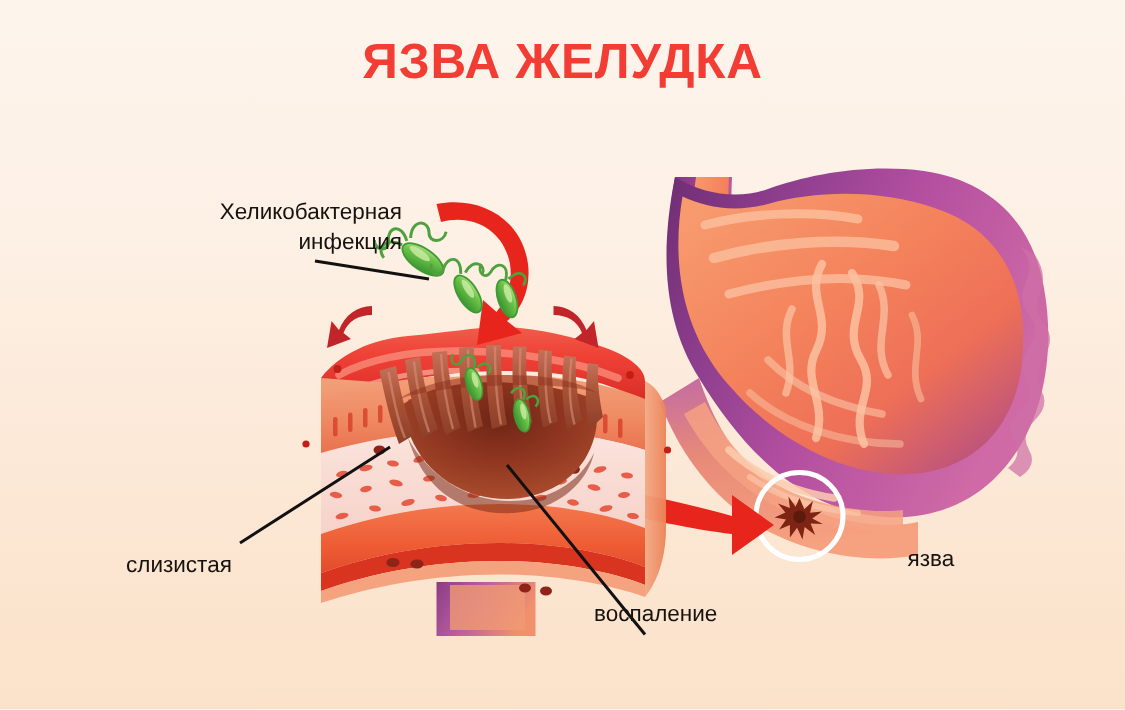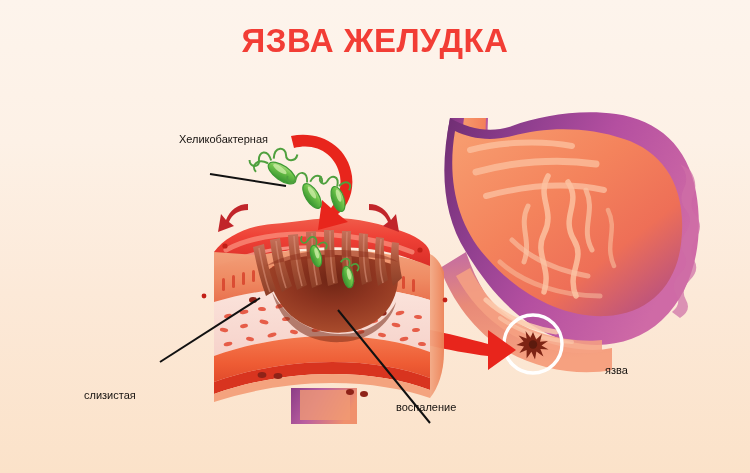--- a/index.html
+++ b/index.html
@@ -29,32 +29,32 @@
     font-weight: bold;
     letter-spacing: 0.5px;
     color: #f23d35;
     white-space: nowrap;
   }
 
   
   .label {
     position: absolute;
     color: #16120f;
-    font-size: 11px;
+    font-size: 15px;
     line-height: 1.32;
     white-space: nowrap;
   }
   #label-hp {
     left: 60px;
     top: 132px;
     width: 208px;
     text-align: right;
     white-space: normal;
   }
-  #label-mucosa { left: 84px;  top: 388px; }
+  #label-mucosa { left: 84px;  top: 367px; }
   #label-inflam { left: 396px; top: 400px; }
   #label-ulcer  { left: 577px; top: 363px; margin-left: 28px; }
 
   
   #stage {
     position: absolute;
     left: 0; top: 0;
     width: 750px; height: 473px;
   }
 </style>
@@ -440,19 +440,20 @@
       <line x1="210" y1="174" x2="286" y2="186"></line>
       <line x1="160" y1="362" x2="260" y2="298"></line>
       <line x1="430" y1="423" x2="338" y2="310"></line>
     </g>
   </svg>
 
   <div id="title">ЯЗВА ЖЕЛУДКА</div>
 
   <div class="label" id="label-hp">
     <span>Хеликобактерная</span><br>
+    <span>инфекция</span>
   </div>
 
   <div class="label" id="label-mucosa">слизистая</div>
   <div class="label" id="label-inflam">воспаление</div>
   <div class="label" id="label-ulcer">язва</div>
 
 </div>
 
 </body></html>

